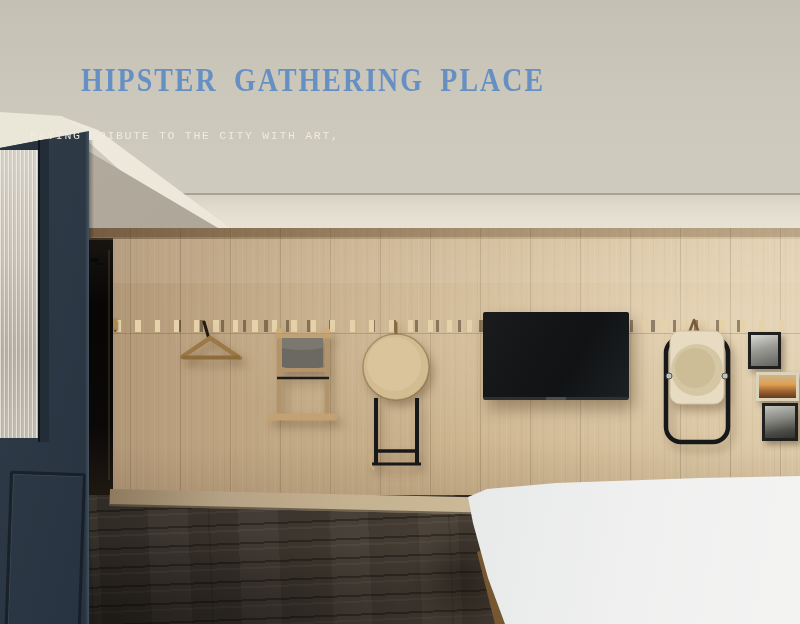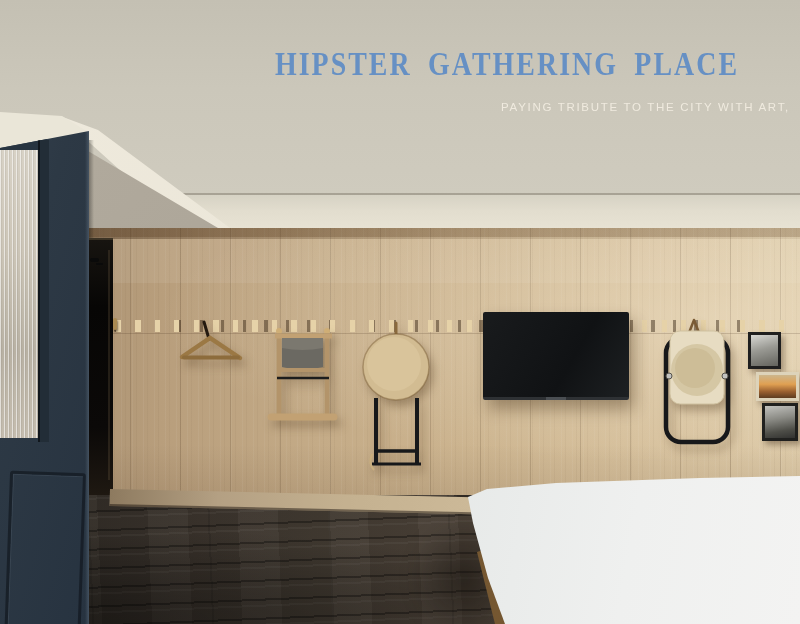--- a/index.html
+++ b/index.html
@@ -112,28 +112,28 @@
   .door-stile{position:absolute;left:38px;top:140px;width:9px;height:302px;
     background:#222d37;border-left:2px solid #10161c;}
   .door-toprail{position:absolute;left:0;top:138px;width:47px;height:12px;background:#273440;}
   .door-panel{position:absolute;left:7px;top:472px;width:70px;height:170px;border-radius:3px;
     border:3px solid rgba(13,19,25,.6);transform:rotate(2deg);
     box-shadow:inset 1px 1px 0 rgba(140,155,170,.15);}
   .door-edge{position:absolute;right:0;top:131px;width:4px;height:493px;
     background:linear-gradient(90deg,rgba(0,0,0,0),rgba(150,170,190,.25));}
 
   
-  .overlay{left:30px;top:0;width:760px;text-align:right;z-index:30;}
+  .overlay{left:30px;top:16px;width:760px;text-align:left;z-index:30;}
   .title{display:inline-block;margin:47px 0 0;
     font-family:"Liberation Serif",serif;font-weight:bold;
     font-size:34px;letter-spacing:2.5px;word-spacing:9px;line-height:34px;
     color:#6690c4;transform:scaleX(.82);}
   .sub{margin:6px 0 0;font-size:11.5px;letter-spacing:1.7px;line-height:21px;
     color:rgba(241,236,224,.95);}
-  .sub.first{margin-top:16px;}
+  .sub.first{margin-top:28px;font-family:Liberation Mono, monospace;}
 
   svg{position:absolute;overflow:visible;}
 </style>
 </head>
 <body>
 
 <div class="scene">
 
   <div class="abs ceiling"></div>
   <div class="abs fascia"></div>

